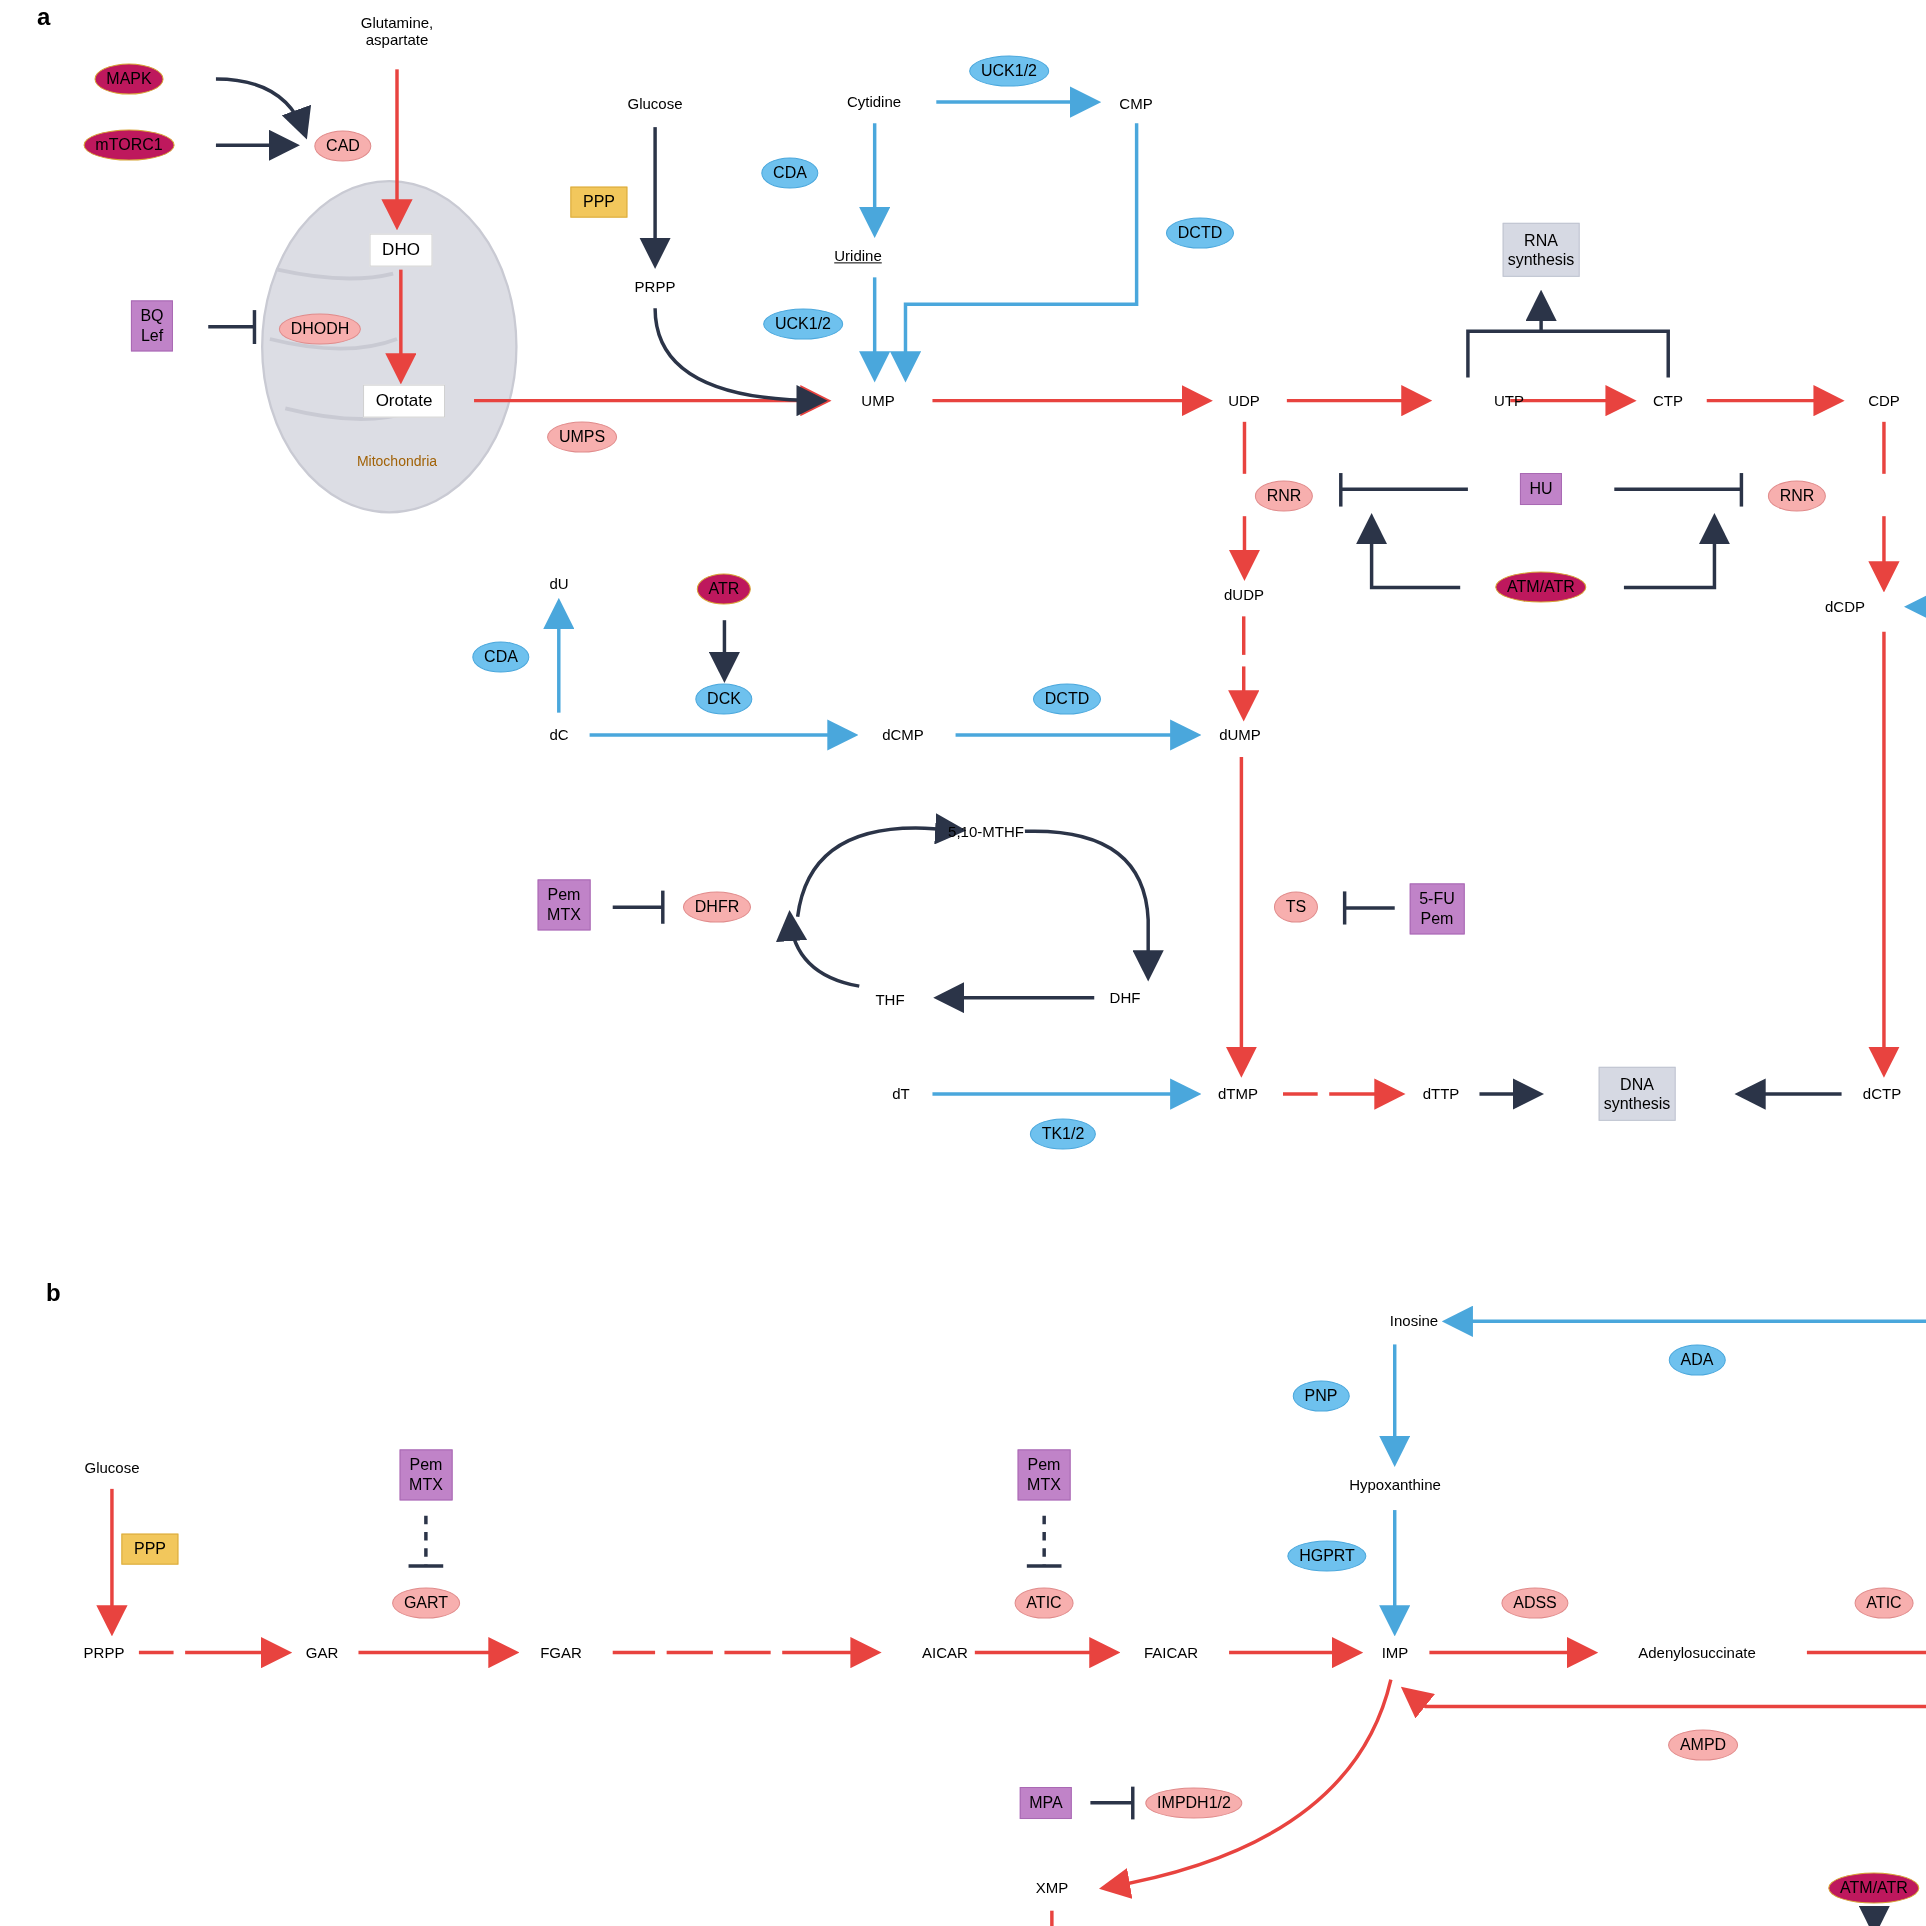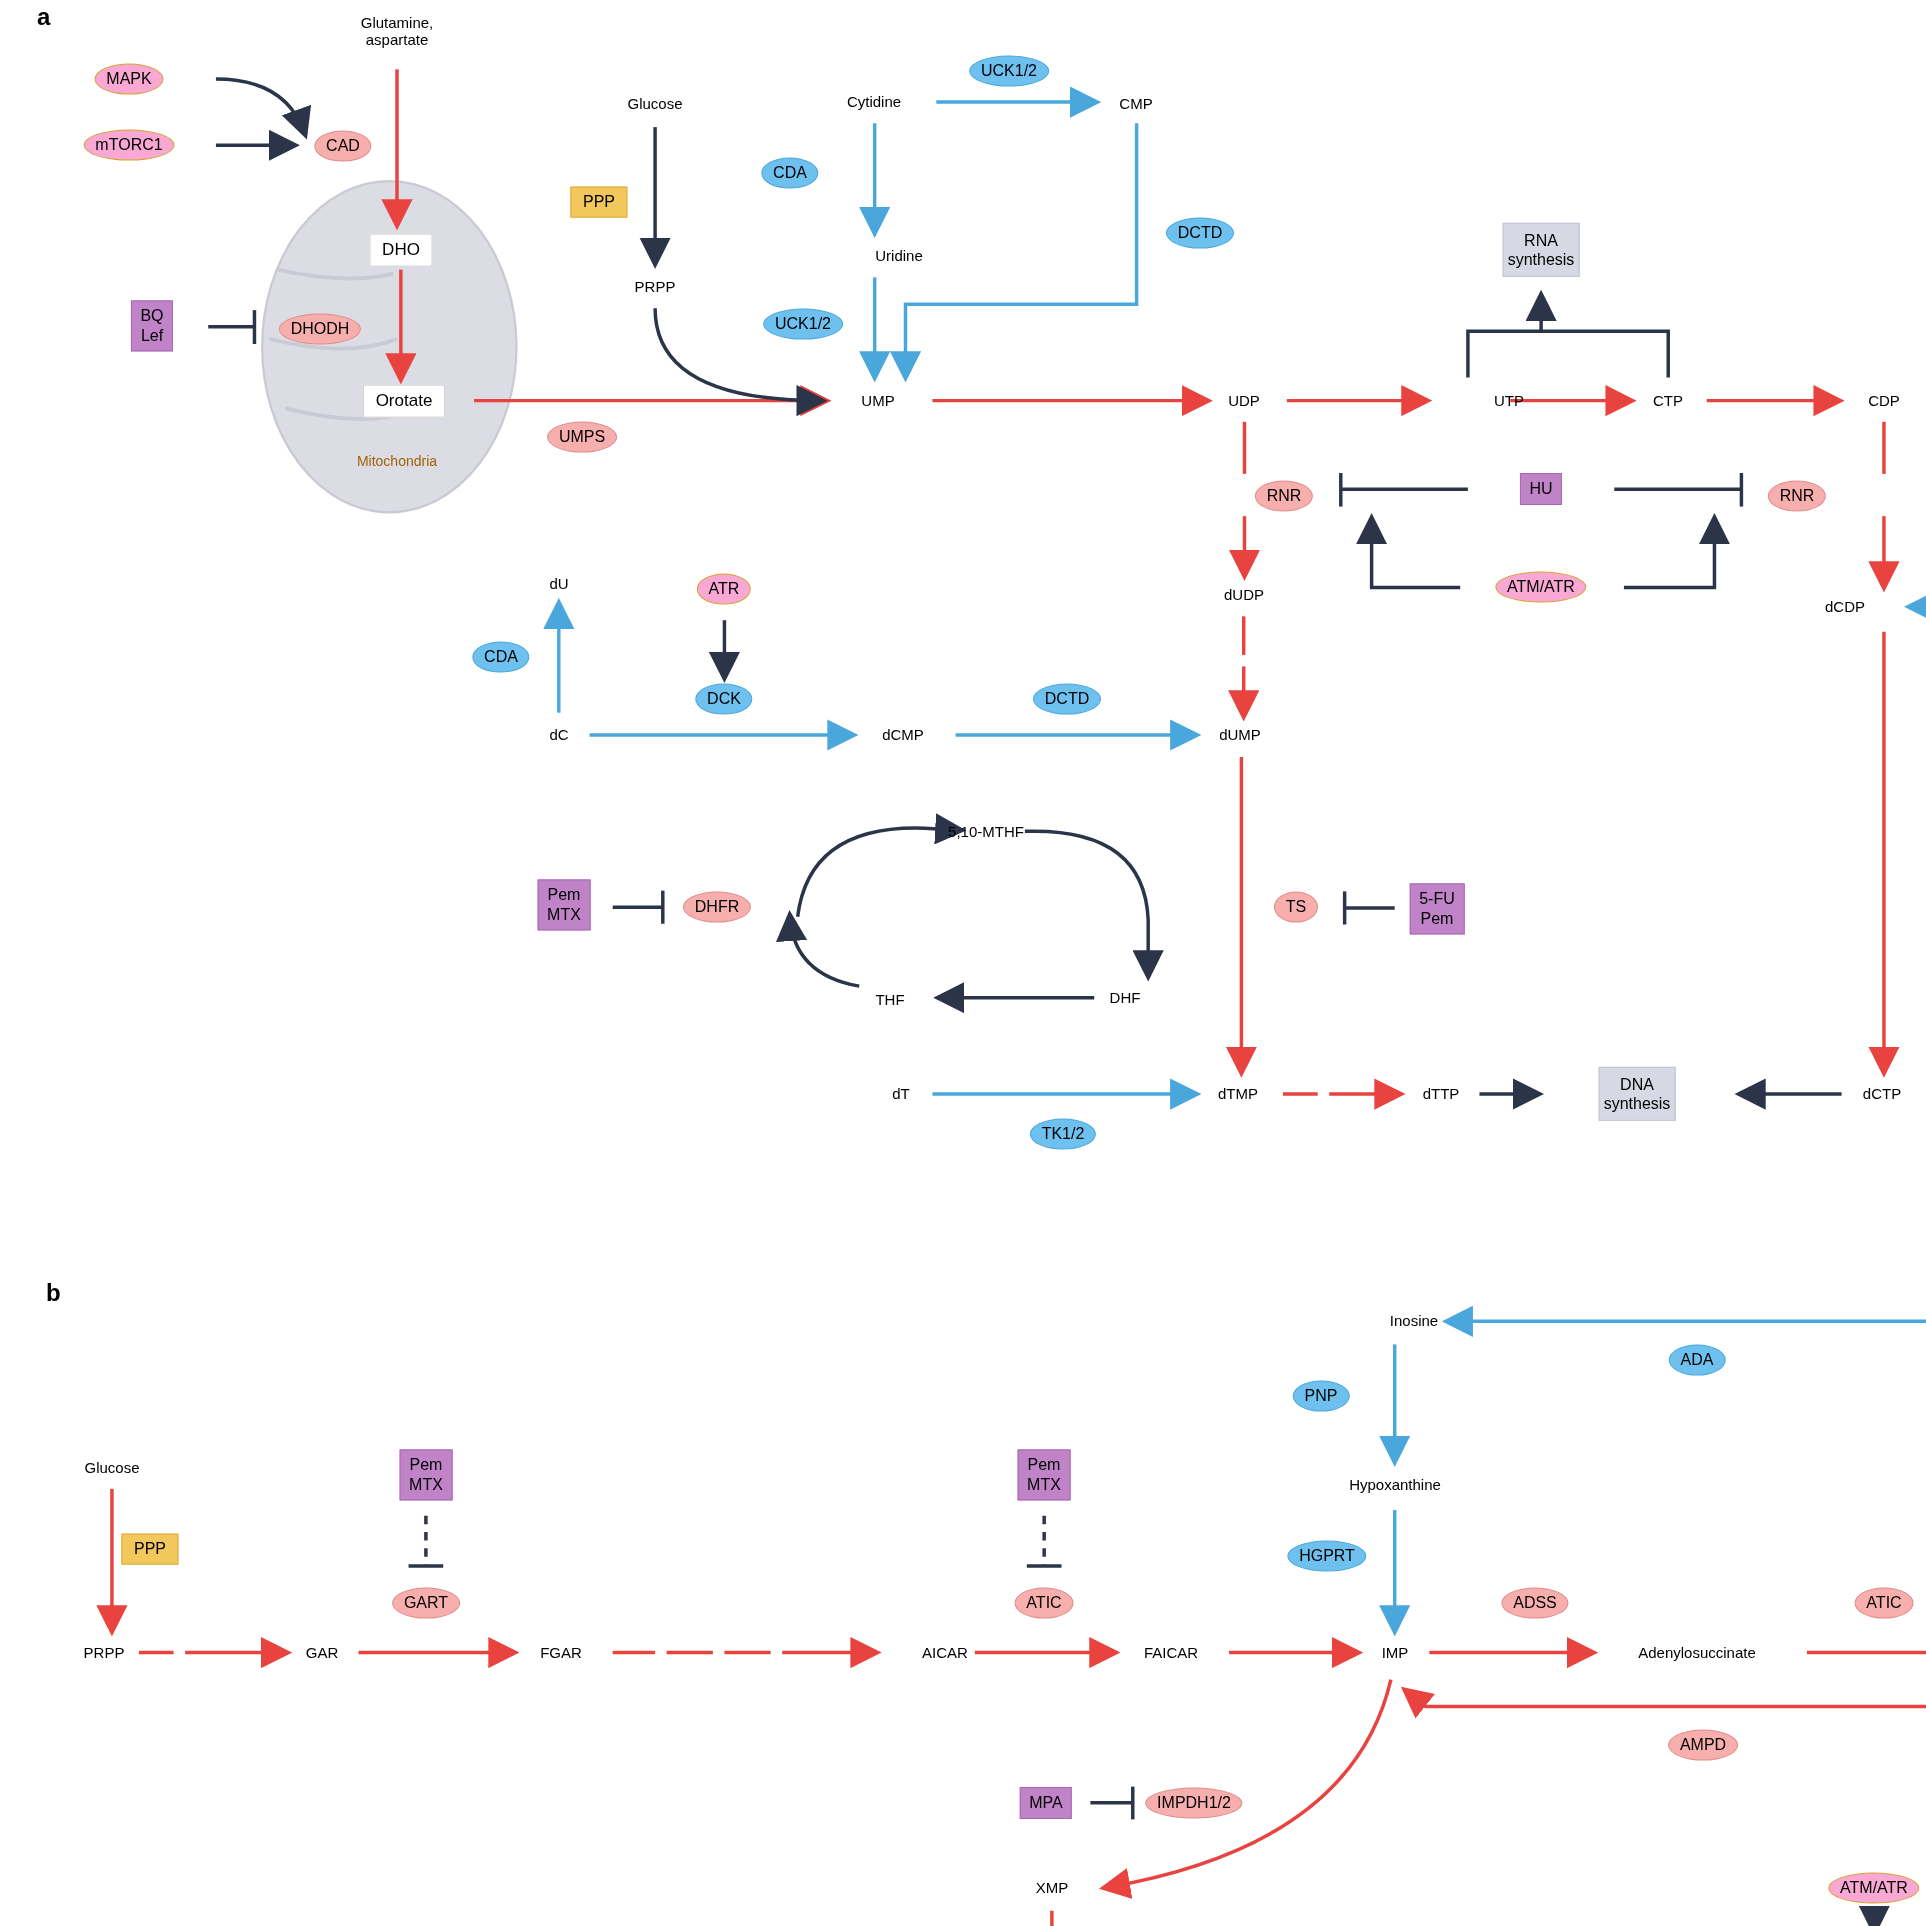--- a/index.html
+++ b/index.html
@@ -62,21 +62,21 @@
     border-radius: 50%;
     font-size: 16px;
     text-align: center;
     padding: 5.4px 10.8px;
     white-space: nowrap;
     color: #000;
   }
   .regulator {
     position: absolute;
     transform: translate(-50%, -50%);
-    background: #f9a8d4;
+    background: #be185d;
     border: 0.8px solid #d6a333;
     border-radius: 50%;
     font-size: 16px;
     text-align: center;
     padding: 5.4px 10.8px;
     white-space: nowrap;
     color: #000;
   }
   .drug {
     position: absolute;
@@ -313,21 +313,21 @@
   </svg>
 
   <div class="panel-label" style="left:37px;top:3.1px;">a</div>
   <div class="panel-label" style="left:46px;top:1279px;">b</div>
 
   <div class="node multiline" style="left:397px;top:31px;width:123px;">Glutamine,
 aspartate</div>
   <div class="node" style="left:655px;top:104px;">Glucose</div>
   <div class="node" style="left:874px;top:102px;">Cytidine</div>
   <div class="node" style="left:1136px;top:104px;">CMP</div>
-  <div class="node" style="left:899px;top:256px;">Uridine</div>
+  <div class="node" style="left:858px;top:256px;text-decoration:underline;">Uridine</div>
   <div class="node" style="left:655px;top:287px;">PRPP</div>
   <div class="white-box" style="left:401px;top:250px;">DHO</div>
   <div class="white-box" style="left:404px;top:401px;">Orotate</div>
   <div class="mito-label" style="left:397px;top:461px;">Mitochondria</div>
   <div class="node" style="left:878px;top:401px;">UMP</div>
   <div class="node" style="left:1244px;top:401px;">UDP</div>
   <div class="node" style="left:1468px;top:401px;margin-left:41px;">UTP</div>
   <div class="node" style="left:1668px;top:401px;">CTP</div>
   <div class="node" style="left:1884px;top:401px;">CDP</div>
   <div class="node" style="left:1244px;top:595px;">dUDP</div>

